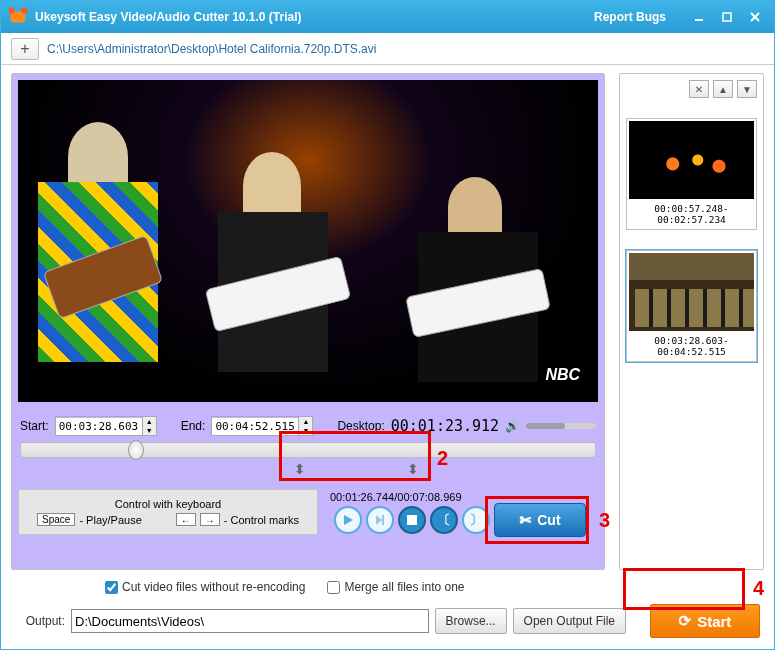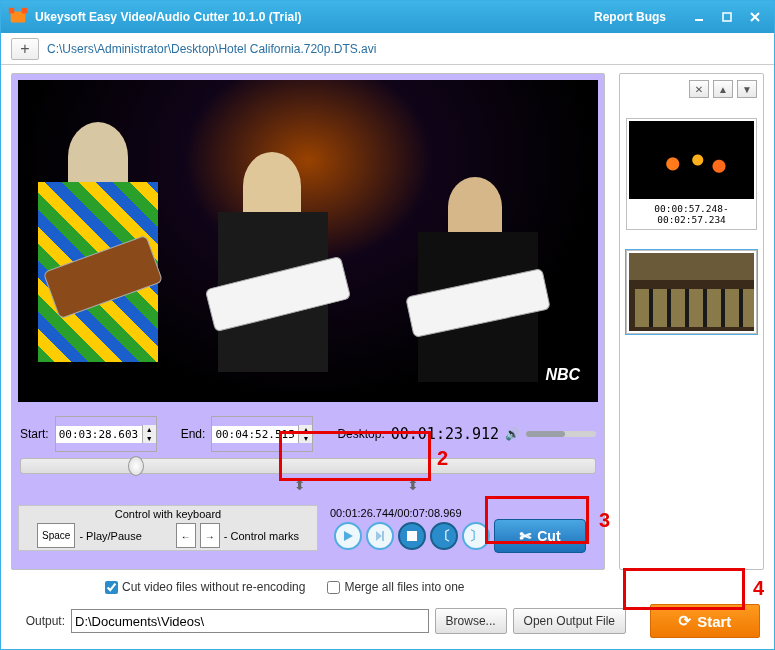--- a/index.html
+++ b/index.html
@@ -17,35 +17,35 @@
 .video { width: 100%; height: 322px; background: #000; position: relative; overflow: hidden; }
 .stage { position:absolute; inset:0; background: radial-gradient(ellipse at 50% 25%, rgba(255,110,0,0.6) 0%, rgba(40,10,60,0.4) 30%, #000 70%); }
 .nbc { position:absolute; right:18px; bottom:18px; color:#fff; font-size:16px; font-weight:bold; font-style:italic; }
 .musician { position:absolute; bottom:0; }
 .mus1 { left:0; width:180px; height:300px; }
 .mus2 { left:170px; width:180px; height:280px; }
 .mus3 { left:360px; width:200px; height:260px; }
 .body { position:absolute; background:#d8c7a3; border-radius:50% 50% 0 0; }
 .guitar { position:absolute; background:#f4f4f4; border:1px solid #aaa; border-radius:6px; }
 .timesrow { display:flex; align-items:center; font-size:12px; padding: 14px 2px 6px 2px; gap:6px; }
-.spinner { display:flex; align-items:center; border:1px solid #aaa; height:36px; }
+.spinner { display:flex; align-items:center; border:1px solid #aaa; height:20px; }
 .spinner input { width:86px; border:none; font-family:monospace; font-size:11px; padding:2px 3px; outline:none; }
 .spinbtns { width:14px; height:18px; display:flex; flex-direction:column; border-left:1px solid #aaa; }
 .spinbtns div { flex:1; font-size:7px; display:flex; align-items:center; justify-content:center; background:#eee; cursor:pointer; }
 .vol { display:flex; align-items:center; gap:6px; margin-left:auto; }
 .volbar { width:70px; height:6px; background:#d0d0d0; border-radius:3px; position:relative; }
 .volbar::after { content:""; position:absolute; left:0; top:0; height:100%; width:55%; background:#9aa0a5; border-radius:3px; }
 .seekbar { position:relative; height:16px; background:linear-gradient(#eee,#ddd); border:1px solid #bbb; border-radius:3px; margin:0 2px; }
 .seekthumb { position:absolute; top:-3px; width:16px; height:20px; background:radial-gradient(#fff,#d8d8d8); border:1px solid #999; border-radius:50%; }
 .markerrow { position:relative; height:20px; margin:3px 2px 0 2px; }
 .marker { position:absolute; top:0; font-size:14px; color:#666; cursor:pointer; }
 .controls { display:flex; margin-top:8px; height:46px; }
 .kbdbox { width:300px; background:#e6e6e6; border:1px solid #c5c5c5; font-size:11px; display:flex; flex-direction:column; align-items:center; justify-content:center; gap:3px; }
 .kbdrow { display:flex; align-items:center; gap:4px; }
-.key { border:1px solid #888; background:#fff; padding:6px 4px; font-size:10px; }
+.key { border:1px solid #888; background:#fff; padding:0 4px; font-size:10px; }
 .rightctrl { flex:1; display:flex; flex-direction:column; align-items:center; padding:0 4px 2px 8px; }
 .cliptime { font-size:11px; align-self:flex-start; padding-left:4px; padding-top:2px; }
 .btnrow { display:flex; align-items:center; gap:4px; }
 .rndbtn { width:28px; height:28px; border-radius:50%; border:2px solid #52aee0; background:#eef7fc; display:inline-flex; align-items:center; justify-content:center; cursor:pointer; }
 .rndbtn.dk { background:#2a8ccb; border-color:#1b5f8d; color:#fff; }
 .cutbtn { width:92px; height:34px; background:linear-gradient(#4aa6e2,#1a6fb8); border:1px solid #0f5a99; border-radius:4px; color:#fff; font-size:14px; font-weight:bold; display:flex; align-items:center; justify-content:center; gap:6px; cursor:pointer; }
 .sidepanel { width:152px; border:1px solid #c0c0c0; border-radius:2px; background:#fff; padding:6px; display:flex; flex-direction:column; gap:20px; height:497px; }
 .thumbctrls { display:flex; justify-content:flex-end; gap:4px; }
 .sqbtn { width:20px; height:18px; border:1px solid #aaa; background:linear-gradient(#fdfdfd,#e8e8e8); font-size:10px; display:flex; align-items:center; justify-content:center; cursor:pointer; color:#555; }
 .thumbcard { border:1px solid #c0c0c0; padding:2px; }
@@ -205,20 +205,21 @@
         <div class="thumb">
             <div style="position:absolute;inset:0;background:radial-gradient(circle at 35% 55%,#ff7a1a 0 6px,transparent 7px),radial-gradient(circle at 55% 50%,#ffb01a 0 5px,transparent 6px),radial-gradient(circle at 72% 58%,#ff6a1a 0 6px,transparent 7px),#000;"></div>
           </div>
         <div class="thumblabel">00:00:57.248-00:02:57.234</div>
       </div>
       <div class="thumbcard" style="outline:1px solid #52aee0">
         <div class="thumb">
             <div style="position:absolute;inset:0;background:linear-gradient(#6a5a3a 0 35%,#3a2a1a 35% 100%);"></div>
             <div style="position:absolute;bottom:4px;left:6px;width:120px;height:38px;background:repeating-linear-gradient(90deg,#8a7a4a 0 14px,#1a1a1a 14px 18px);"></div>
           </div>
+        <div class="thumblabel">00:03:28.603-00:04:52.515</div>
       </div>
     </div>
   </div>
 
   <div class="bottom">
     <div class="chkrow">
       <label>
           <input type="checkbox" checked="" style="">
           <span>Cut video files without re-encoding</span>
         </label>

